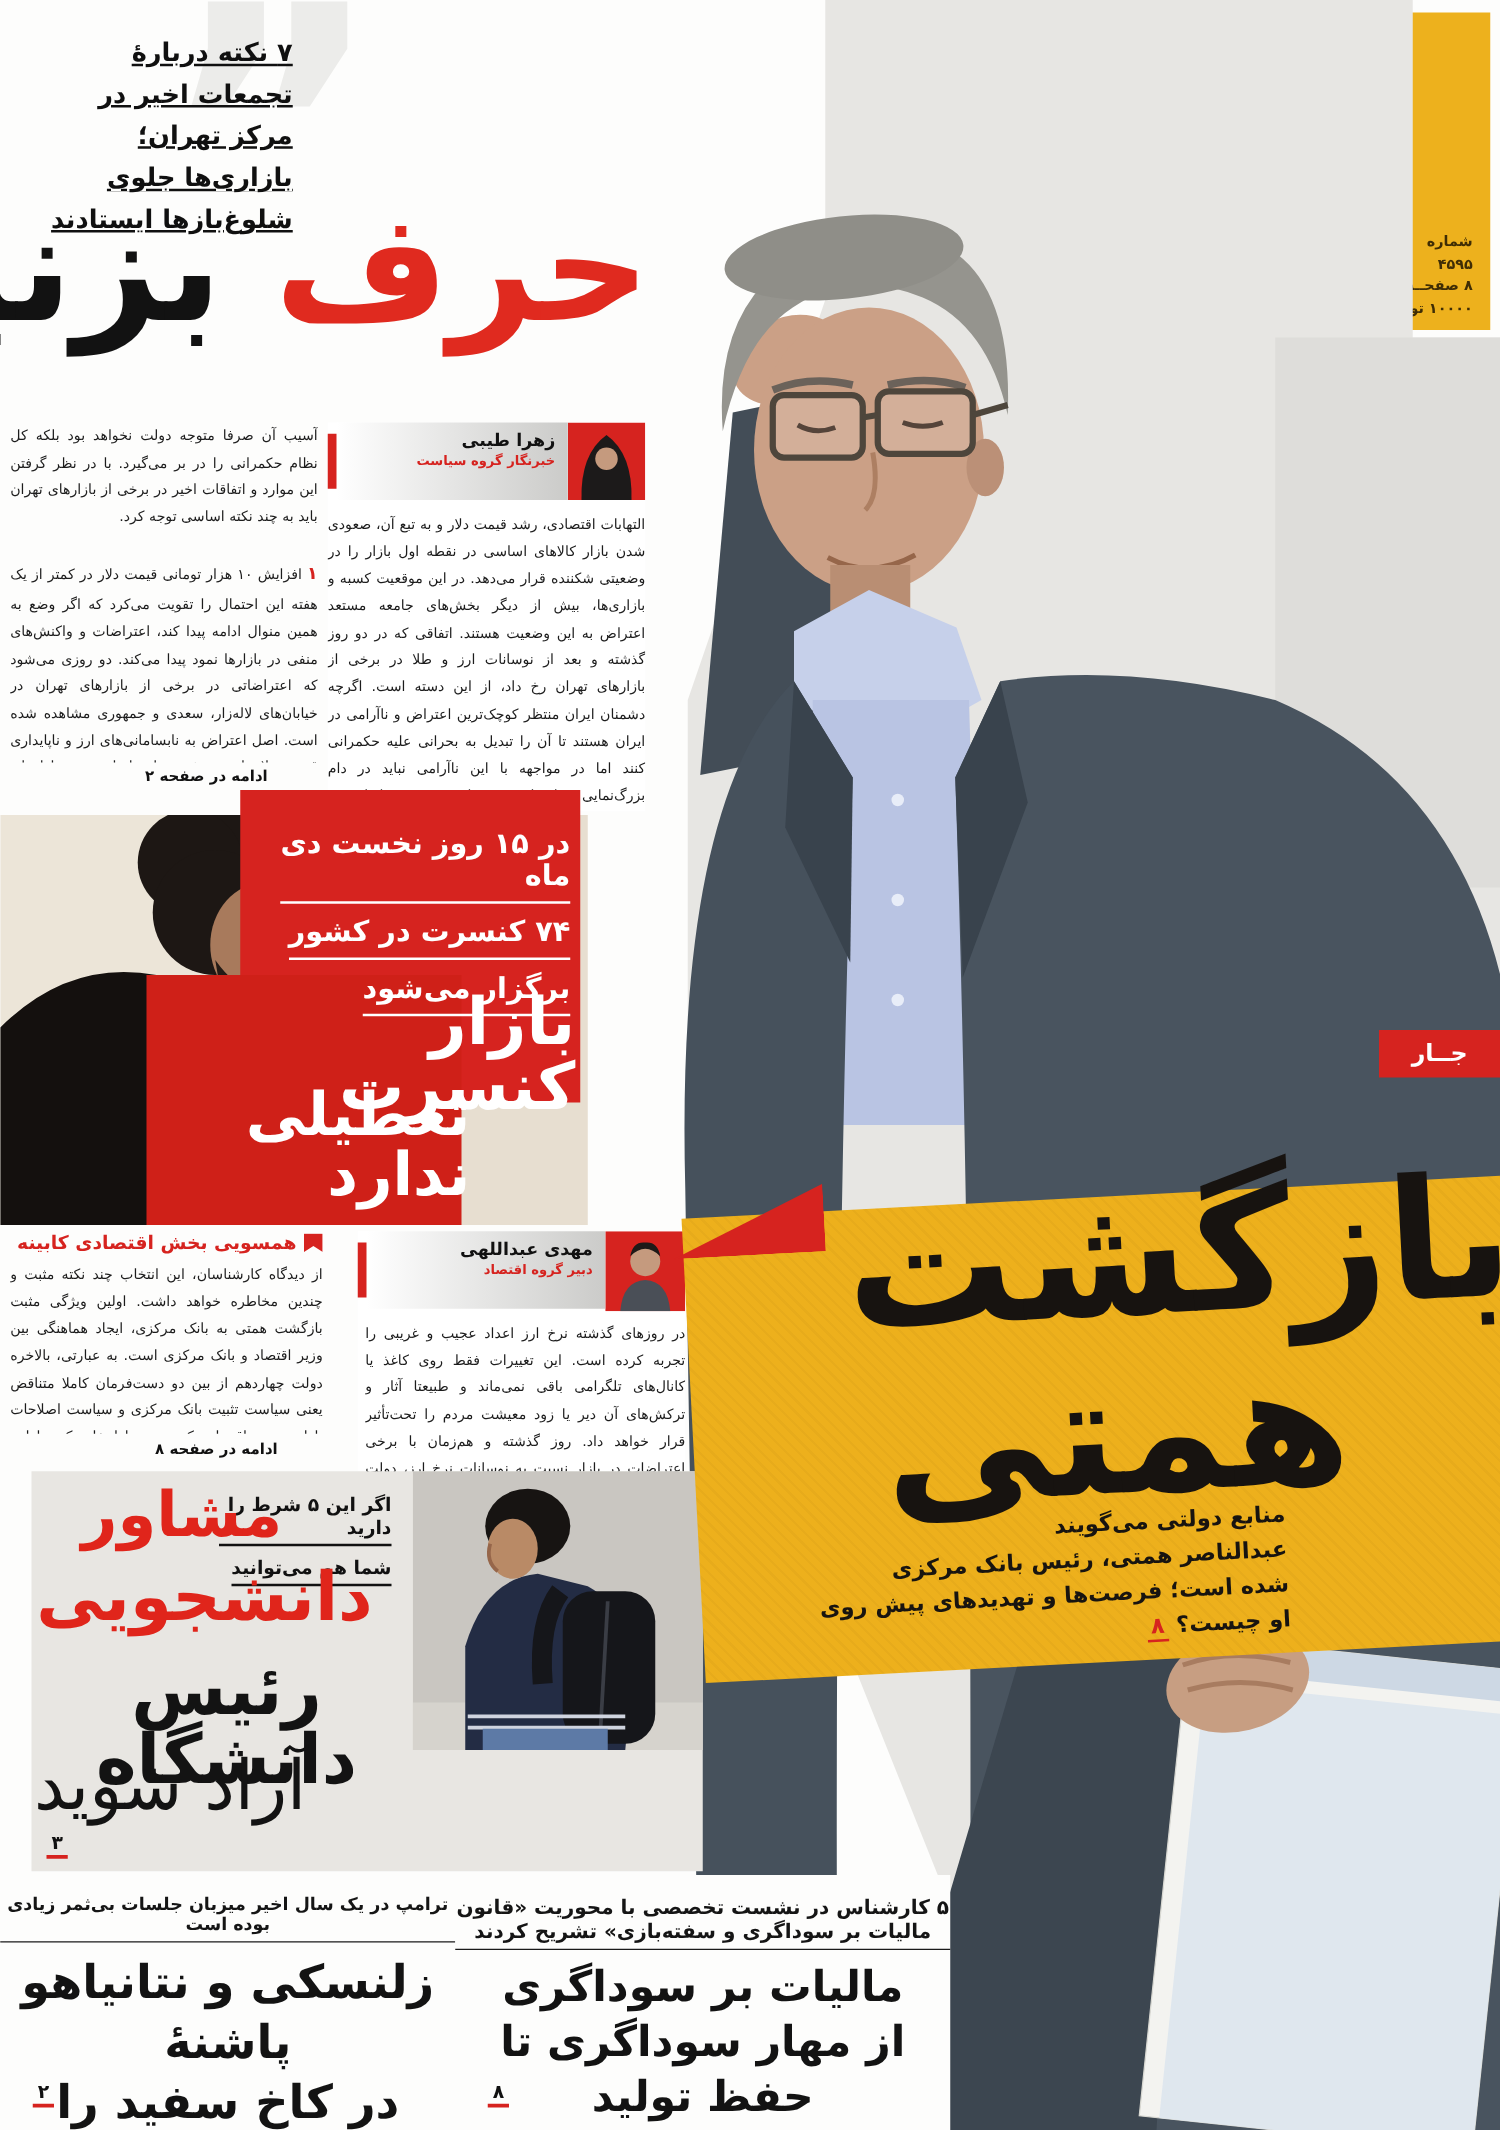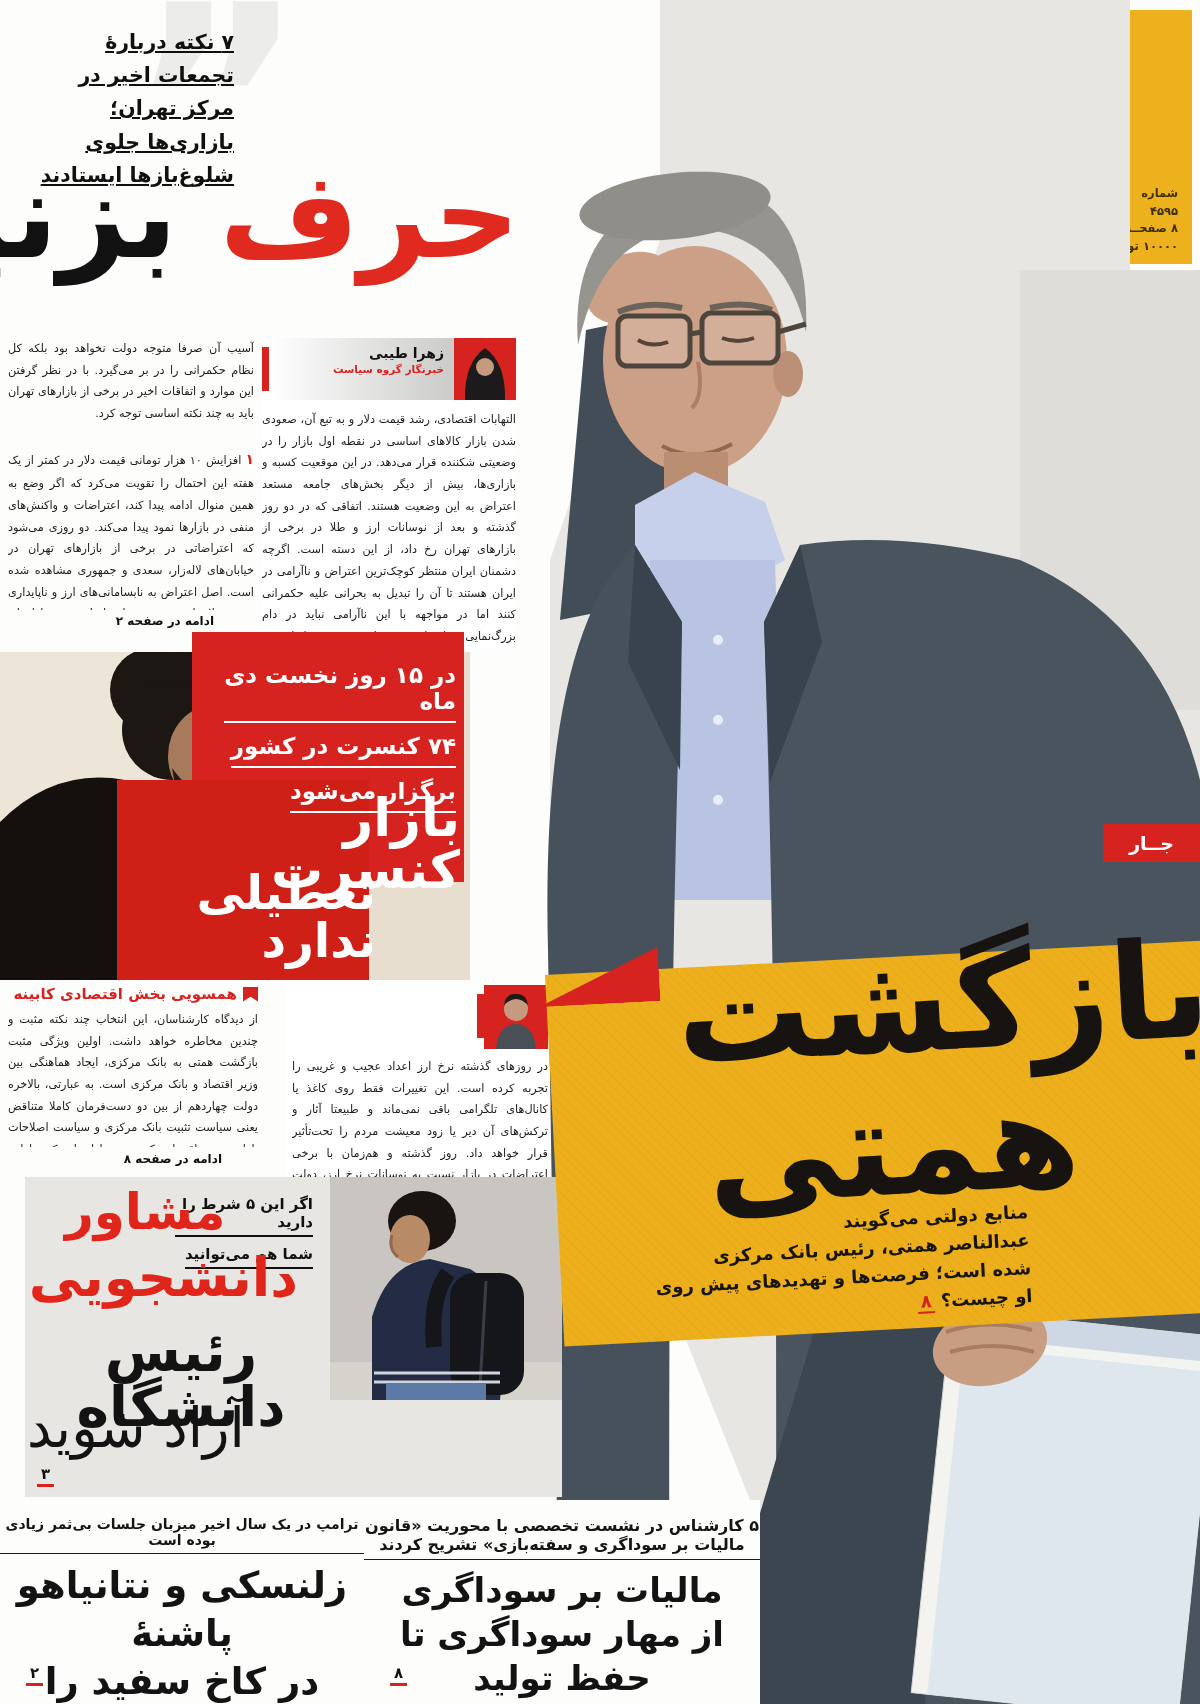--- a/index.html
+++ b/index.html
@@ -245,20 +245,24 @@
   </div>
 
   <div class="abs col-abd">
     <div class="byline">
       <svg class="thumb" viewBox="0 0 64 64">
         <rect width="64" height="64" fill="#d6231f"></rect>
         <circle cx="32" cy="24" r="12" fill="#c59a7e"></circle>
         <path d="M20,20 Q22,8 32,9 Q42,8 44,20 Q38,14 32,14 Q26,14 20,20 Z" fill="#1e1a18"></path>
         <path d="M12,64 Q14,40 32,39 Q50,40 52,64 Z" fill="#4a4f57"></path>
       </svg>
+      <div class="strip">
+        <div class="nm">مهدی عبداللهی</div>
+        <div class="rl">دبیر گروه اقتصاد</div>
+      </div>
       <div class="bar"></div>
     </div>
     <div class="bodytext">در روزهای گذشته نرخ ارز اعداد عجیب و غریبی را تجربه کرده است. این تغییرات فقط روی کاغذ یا کانال‌های تلگرامی باقی نمی‌ماند و طبیعتا آثار و ترکش‌های آن دیر یا زود معیشت مردم را تحت‌تأثیر قرار خواهد داد. روز گذشته و هم‌زمان با برخی اعتراضات در بازار نسبت به نوسانات نرخ ارز، دولت تصمیم خود را برای تغییر رئیس بانک مرکزی گرفت. عبدالناصر همتی که از مرداد ۱۳۹۷ تا خرداد ۱۴۰۰ ریاست بانک مرکزی را برعهده داشت، جایگزین محمدرضا فرزین می‌شود که از دی‌ماه سال ۱۴۰۱ تاکنون سکان‌دار بانک مرکزی است. نکته مهم این است که این جابه‌جایی چه آثاری در پی خواهد داشت و ویژگی‌های مثبت و منفی آن به‌زودی نمایان‌تر خواهد شد.</div>
   </div>
 
   <div class="abs banner">
     <div class="wedge"></div>
     <div class="bn-w1">بازگشت</div>
     <div class="bn-w2">همتی</div>
     <div class="bn-sub">

